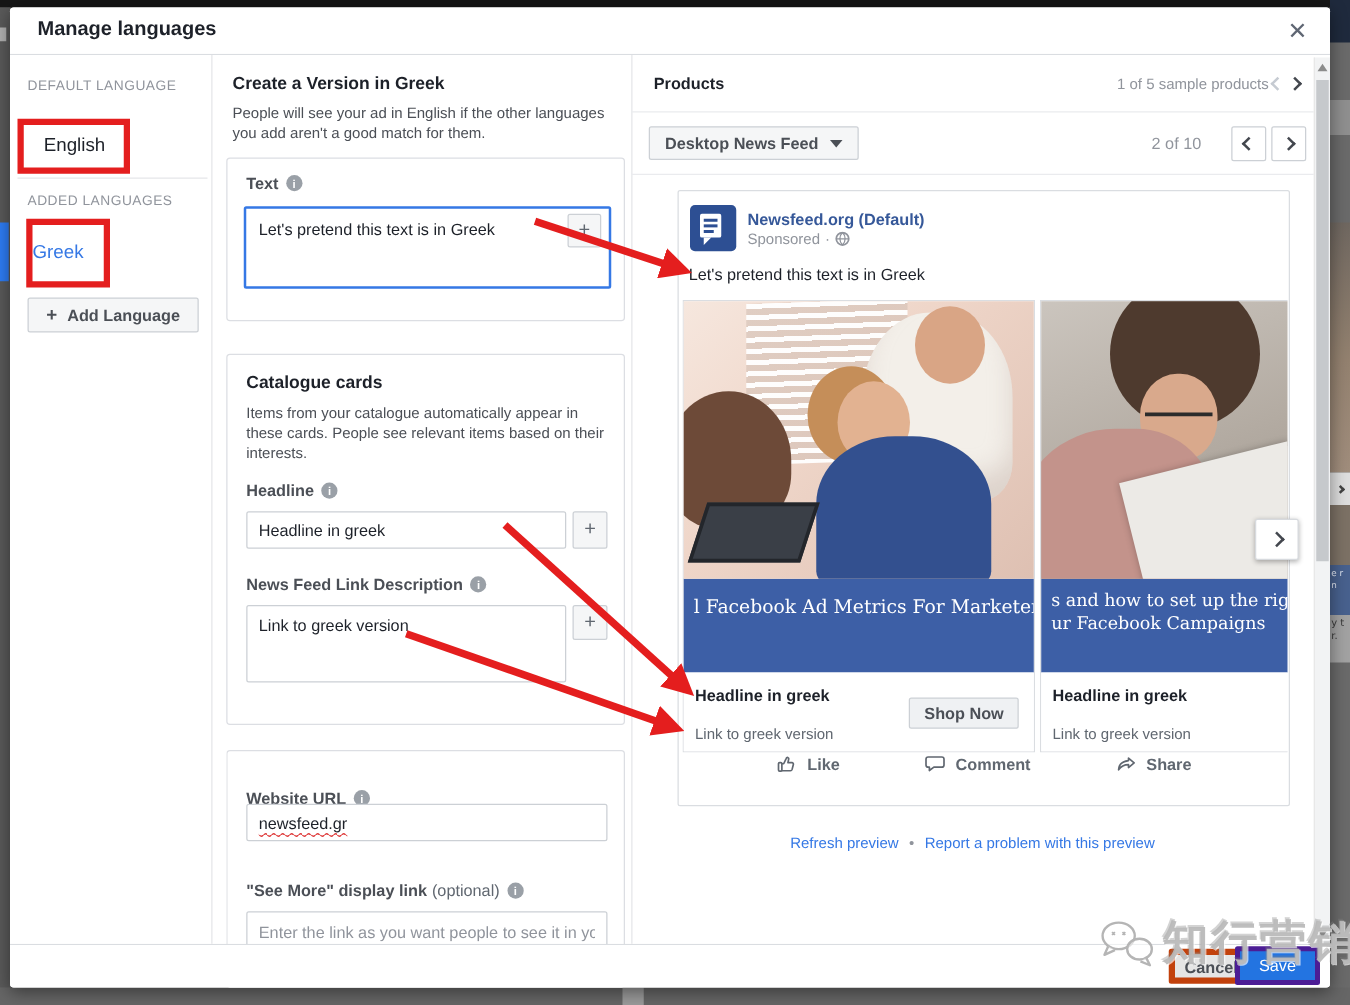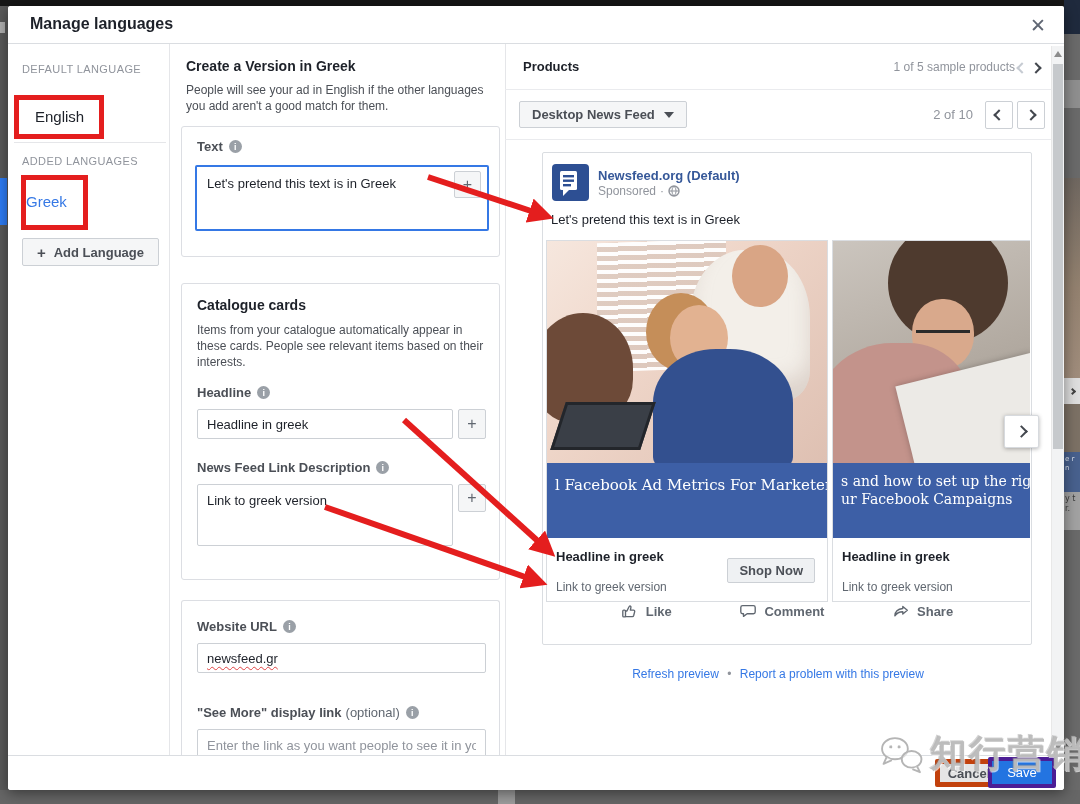--- a/index.html
+++ b/index.html
@@ -57,21 +57,21 @@
   .prod-title{font-size:13px;font-weight:bold;color:#1d2129}
   .prod-counter{margin-left:auto;font-size:12px;color:#90949c;}
   .chev{display:inline-block;width:8px;height:8px;border-right:2px solid currentColor;border-bottom:2px solid currentColor}
   .chev.r{transform:rotate(-45deg)}
   .chev.l{transform:rotate(135deg)}
   .chev-lite{color:#c6cbd2}.chev-dark{color:#43474e}
   .hd-chev{padding:3px;cursor:pointer}
   .toolbar-row{position:absolute;left:497px;top:84px;width:546px;height:50px;border-bottom:1px solid #eaebee;display:flex;align-items:center;padding:0 6px 0 14px}
   .btn-dnf{height:27px;background:#f5f6f7;border:1px solid #ccd0d5;border-radius:2px;display:flex;align-items:center;gap:9px;padding:0 12px;font-size:13px;font-weight:bold;color:#4b4f56;cursor:pointer}
   .caret{width:0;height:0;border-left:5px solid transparent;border-right:5px solid transparent;border-top:6px solid #4b4f56}
-  .page-counter{margin-left:auto;font-size:13px;color:#90949c;margin-right:8px}
+  .page-counter{margin-left:auto;font-size:13px;color:#90949c;margin-right:20px}
   .sq-btn{width:28px;height:28px;background:#fff;border:1px solid #ccd0d5;border-radius:2px;display:flex;align-items:center;justify-content:center;color:#43474e;cursor:pointer;margin-left:4px}
 
   .ad-card{position:absolute;left:534px;top:146px;width:490px;height:493px;border:1px solid #dadde1;border-radius:2px;background:#fff}
   .page-ic{position:absolute;left:9px;top:11px;width:37px;height:37px;background:#2d4f93;border-radius:4px;display:flex;align-items:center;justify-content:center}
   .page-name{position:absolute;left:55px;top:15px;font-size:13px;font-weight:bold;color:#365899;cursor:pointer}
   .spons{position:absolute;left:55px;top:31px;font-size:12px;color:#90949c;display:flex;align-items:center;gap:4px}
   .ad-text{position:absolute;left:8px;top:59px;font-size:13px;color:#1d2129}
   .carousel{position:absolute;left:3px;top:87px;width:484px;height:362px;display:flex;gap:4px;overflow:hidden}
   .c-card{border:1px solid #dadde1;flex:none;display:flex;flex-direction:column;background:#fff}
   .c-img{height:222px;position:relative;overflow:hidden}
@@ -196,21 +196,21 @@
         <span>News Feed Link Description</span>
         <span class="info">i</span>
       </div>
       <div class="row" style="left:15px;top:200px;width:289px">
         <div class="ta" style="flex:1;height:62px">Link to greek version</div>
         <div class="plus-btn" style="height:28px">+</div>
       </div>
     </div>
 
     <div class="card" style="left:173px;top:594px;width:319px;height:190px;border-bottom:none">
-      <div class="fld-label" style="left:15px;top:18px">
+      <div class="fld-label" style="left:15px;top:30px">
         <span>Website URL</span>
         <span class="info">i</span>
       </div>
       <div class="inp" style="position:absolute;left:15px;top:42px;width:289px;height:30px">
         <span class="wavy">newsfeed.gr</span>
       </div>
       <div class="fld-label" style="left:15px;top:104px">
         <span>"See More" display link</span>
         <span class="opt">(optional)</span>
         <span class="info">i</span>

